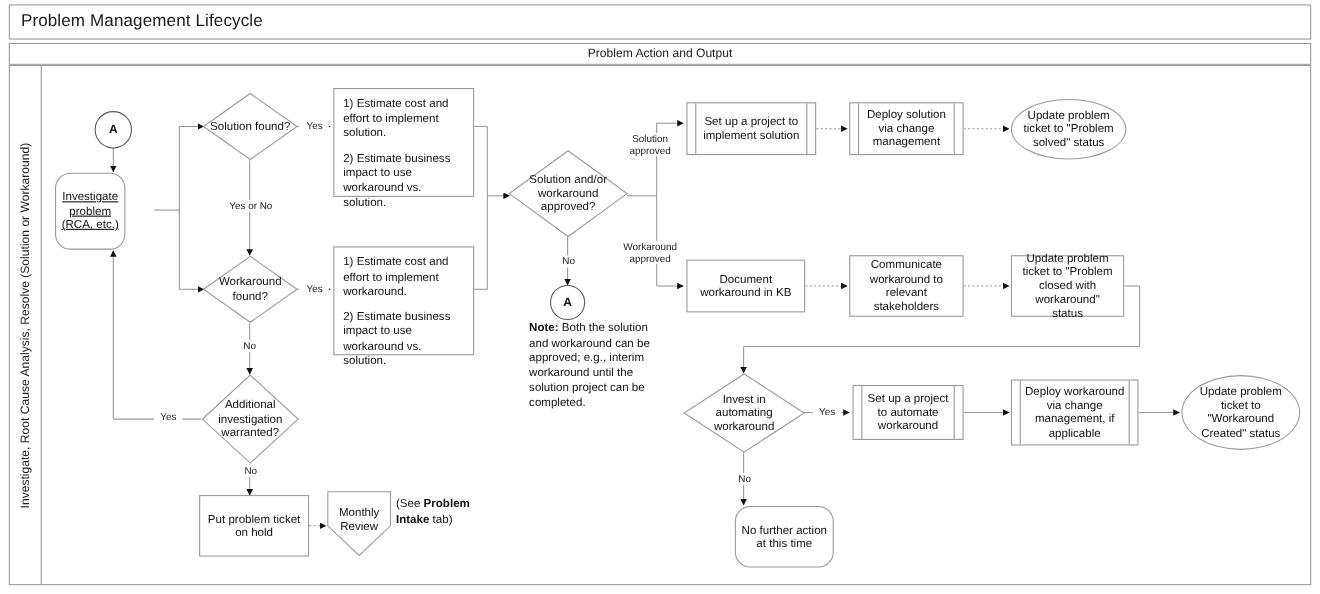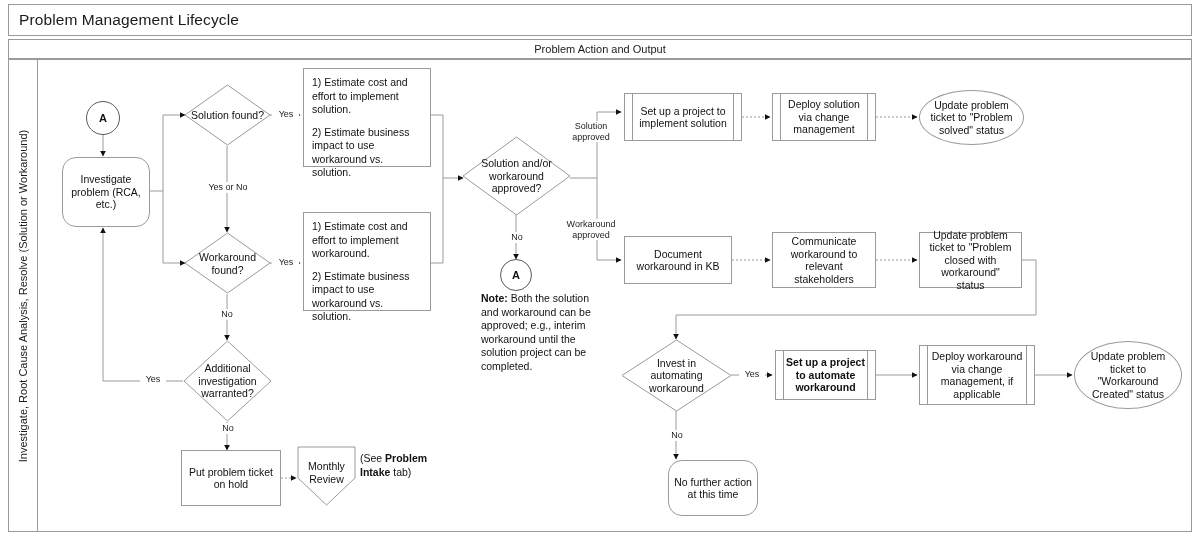--- a/index.html
+++ b/index.html
@@ -146,20 +146,21 @@
   }
   .node.predefined::before { left: 7px; }
   .node.predefined::after  { right: 7px; }
   .node.textbox {
     border: 1px solid #9a9a9a;
     align-items: flex-start;
     justify-content: flex-start;
     text-align: left;
     padding: 7px 8px;
     line-height: 13.5px;
+    margin-top: 12px;
   }
   .node.plain {
     border: none;
     text-align: left;
     align-items: flex-start;
     justify-content: flex-start;
     line-height: 13.5px;
   }
   .node .inner { width: 100%; }
   
@@ -287,21 +288,21 @@
       <path d="M 1035,375 L 1072,375" marker-end="url(#arr)"></path>
 
       <path d="M 676,411 L 676,459" marker-end="url(#arr)"></path>
     </g>
   </svg>
 
   <div class="node circle" style="left:86px; top:101px; width:34px; height:34px;">
     <span class="inner">A</span>
   </div>
 
-  <div class="node terminator" style="left:62px; top:157px; width:88px; height:70px;">
+  <div class="node terminator" style="left:50px; top:157px; width:64px; height:70px;text-decoration:underline;">
     <span class="inner">Investigate problem (RCA, etc.)</span>
   </div>
 
   <div class="decision" style="left:184px; top:84px; width:87px; height:62px;">
     <svg viewBox="0 0 87 62" preserveAspectRatio="none">
       <polygon points="43.5,1 86,31 43.5,61 1,31" fill="#ffffff" stroke="#9a9a9a" stroke-width="1"></polygon>
     </svg>
     <div class="dlabel">Solution found?</div>
   </div>
 
@@ -376,21 +377,21 @@
     <span class="inner" style="padding:0 6px;">Update problem ticket to "Problem closed with workaround" status</span>
   </div>
 
   <div class="decision" style="left:621px; top:339px; width:111px; height:73px;">
     <svg viewBox="0 0 111 73" preserveAspectRatio="none">
       <polygon points="55.5,1 110,36.5 55.5,72 1,36.5" fill="#ffffff" stroke="#9a9a9a" stroke-width="1"></polygon>
     </svg>
     <div class="dlabel">Invest in automating workaround</div>
   </div>
 
-  <div class="node predefined" style="left:775px; top:350px; width:101px; height:50px;font-weight:bold;">
+  <div class="node predefined" style="left:775px; top:350px; width:101px; height:50px;">
     <span class="inner" style="padding:0 10px;">Set up a project to automate workaround</span>
   </div>
 
   <div class="node predefined" style="left:919px; top:345px; width:116px; height:60px;">
     <span class="inner" style="padding:0 10px;">Deploy workaround via change management, if applicable</span>
   </div>
 
   <div class="node ellipse" style="left:1074px; top:341px; width:108px; height:68px;">
     <span class="inner" style="padding:0 8px;">Update problem ticket to "Workaround Created" status</span>
   </div>

